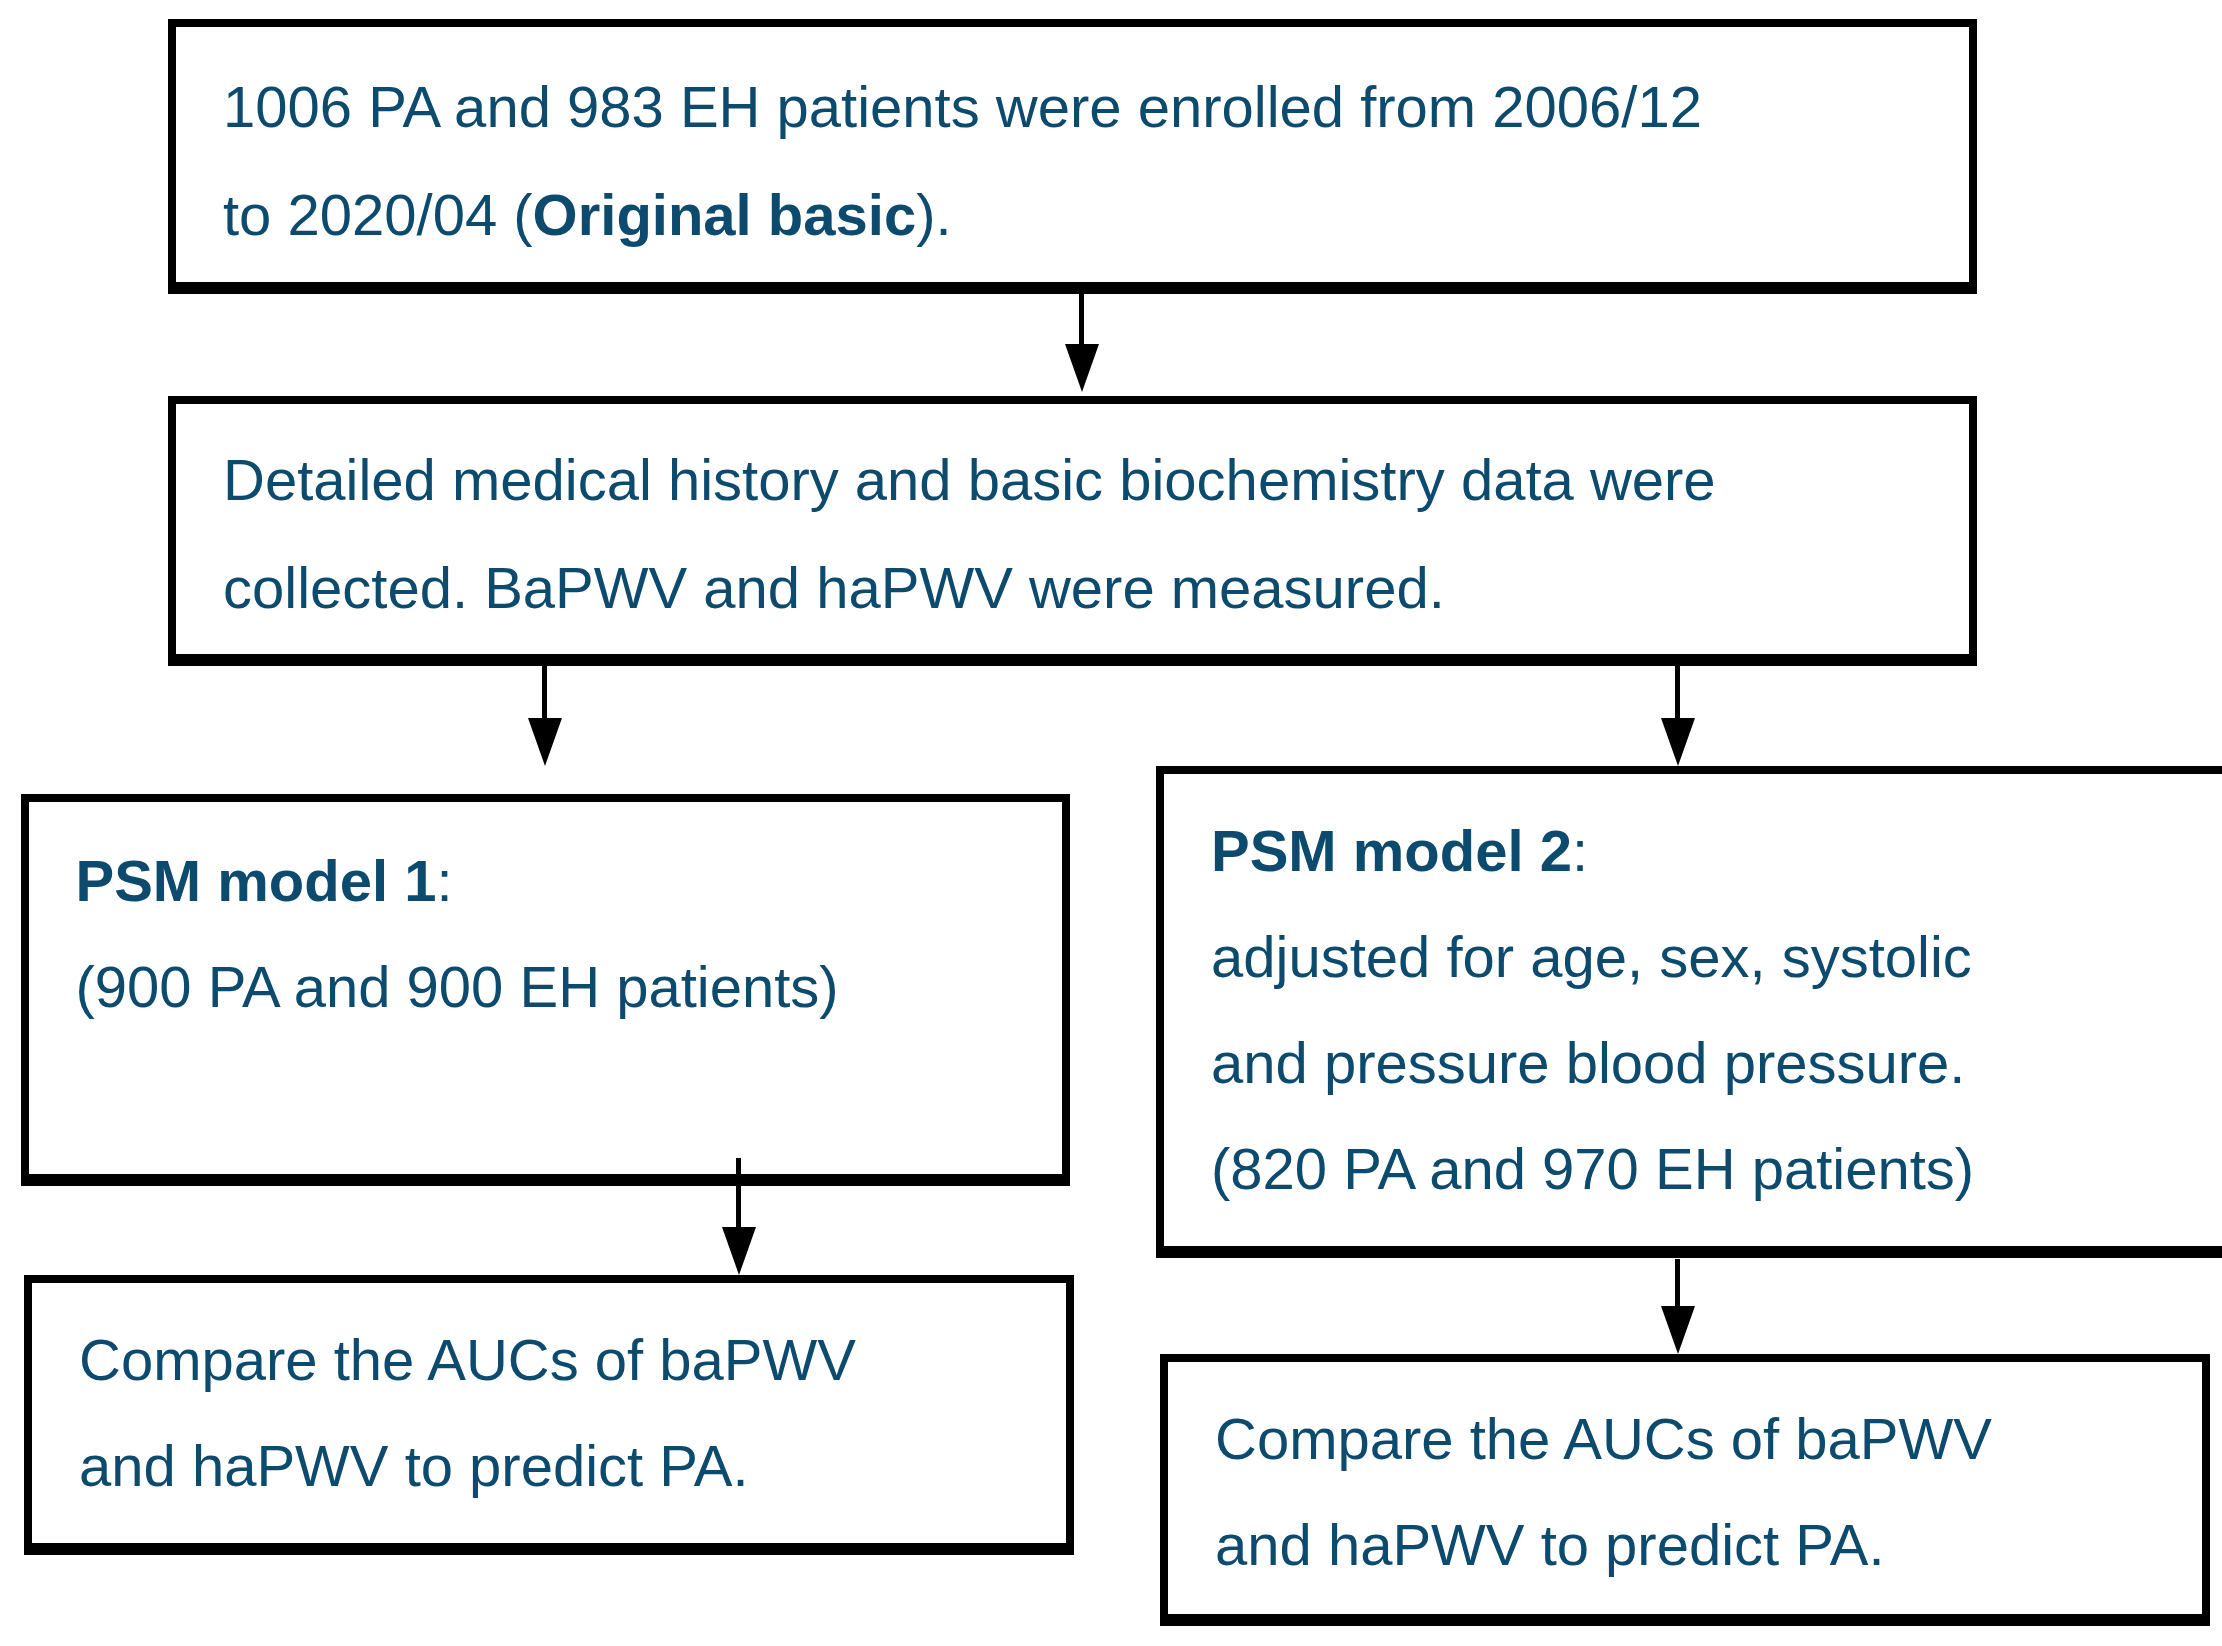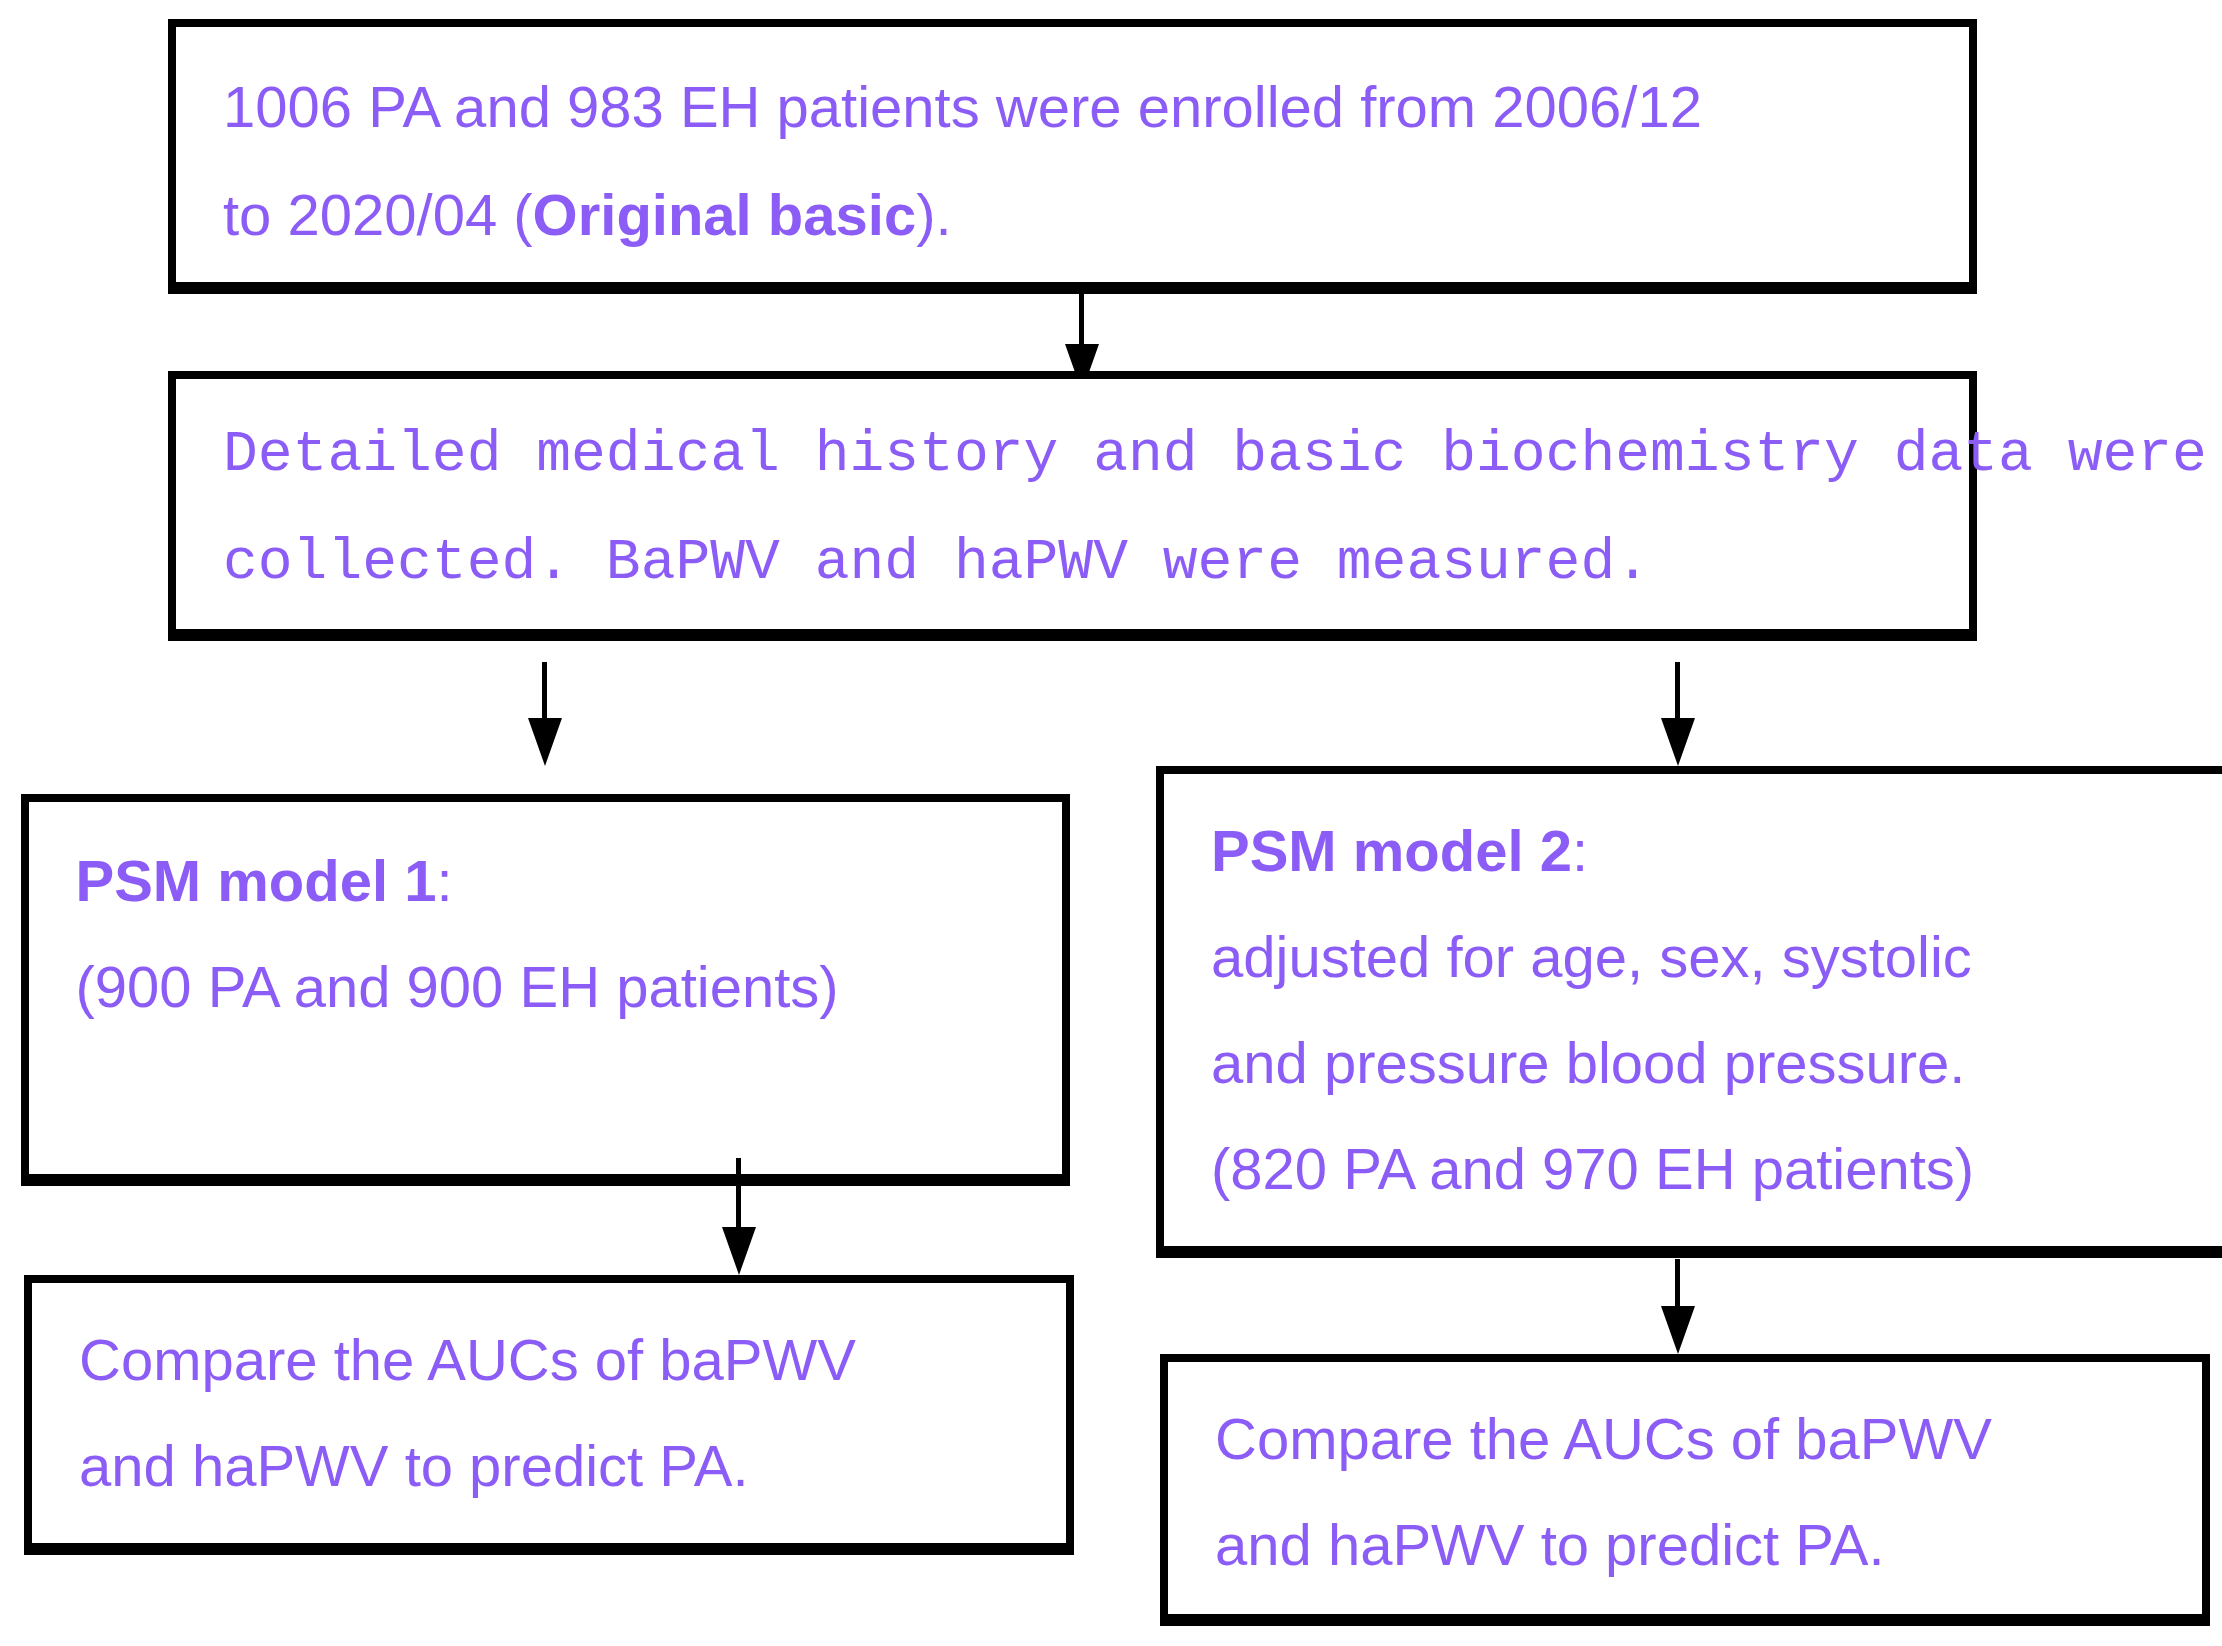--- a/index.html
+++ b/index.html
@@ -16,21 +16,21 @@
     color: #000000;
   }
   .fbox {
     position: absolute;
     box-sizing: border-box;
     border: 8.4px solid #000000;
     border-bottom-width: 12px;
     background: #ffffff;
     font-size: 58px;
     line-height: 108px;
-    color: #8b5cf6;
+    color: #0c4a6e;
   }
   .fbox .tline {
     white-space: nowrap;
   }
   .fbox b { font-weight: bold; }
   .arrow {
     position: absolute;
     width: 37px;
   }
   .arrow .stem {
@@ -48,21 +48,21 @@
     bottom: 0;
     margin-left: -17px;
     width: 0;
     height: 0;
     border-left: 17px solid transparent;
     border-right: 17px solid transparent;
     border-top: 48px solid #000000;
   }
   
   #box-original      { left: 168px;  top: 18.6px;   width: 1809px; height: 275px; padding: 26px 47px; }
-  #box-collection    { left: 168px;  top: 371px;  width: 1809px; height: 270px; padding: 22.4px 47px; font-family: Liberation Mono, monospace; }
+  #box-collection    { left: 168px;  top: 396px;  width: 1809px; height: 270px; padding: 22.4px 47px; }
   #box-psm1          { left: 20.5px;   top: 766px;  width: 1049px; height: 392px; padding: 26px 47px; line-height: 106px; margin-top: 28px; }
   #box-psm2          { left: 1156px; top: 766px;  width: 1132px; height: 492px; padding: 24px 47px; line-height: 106px; }
   #box-compare-left  { left: 24px;   top: 1275px; width: 1050px; height: 280px; padding: 24px 47px; line-height: 106px; }
   #box-compare-right { left: 1160px; top: 1354px; width: 1050px; height: 272px; padding: 24px 47px; line-height: 106px; }
   
   #arrow-1 { left: 1063px; top: 294px;  height: 98px; }
   #arrow-2 { left: 526px;  top: 662px;  height: 104px; }
   #arrow-3 { left: 1659px; top: 662px;  height: 104px; }
   #arrow-4 { left: 720px;  top: 1158px; height: 117px; }
   #arrow-5 { left: 1659px; top: 1259px; height: 95px; }

